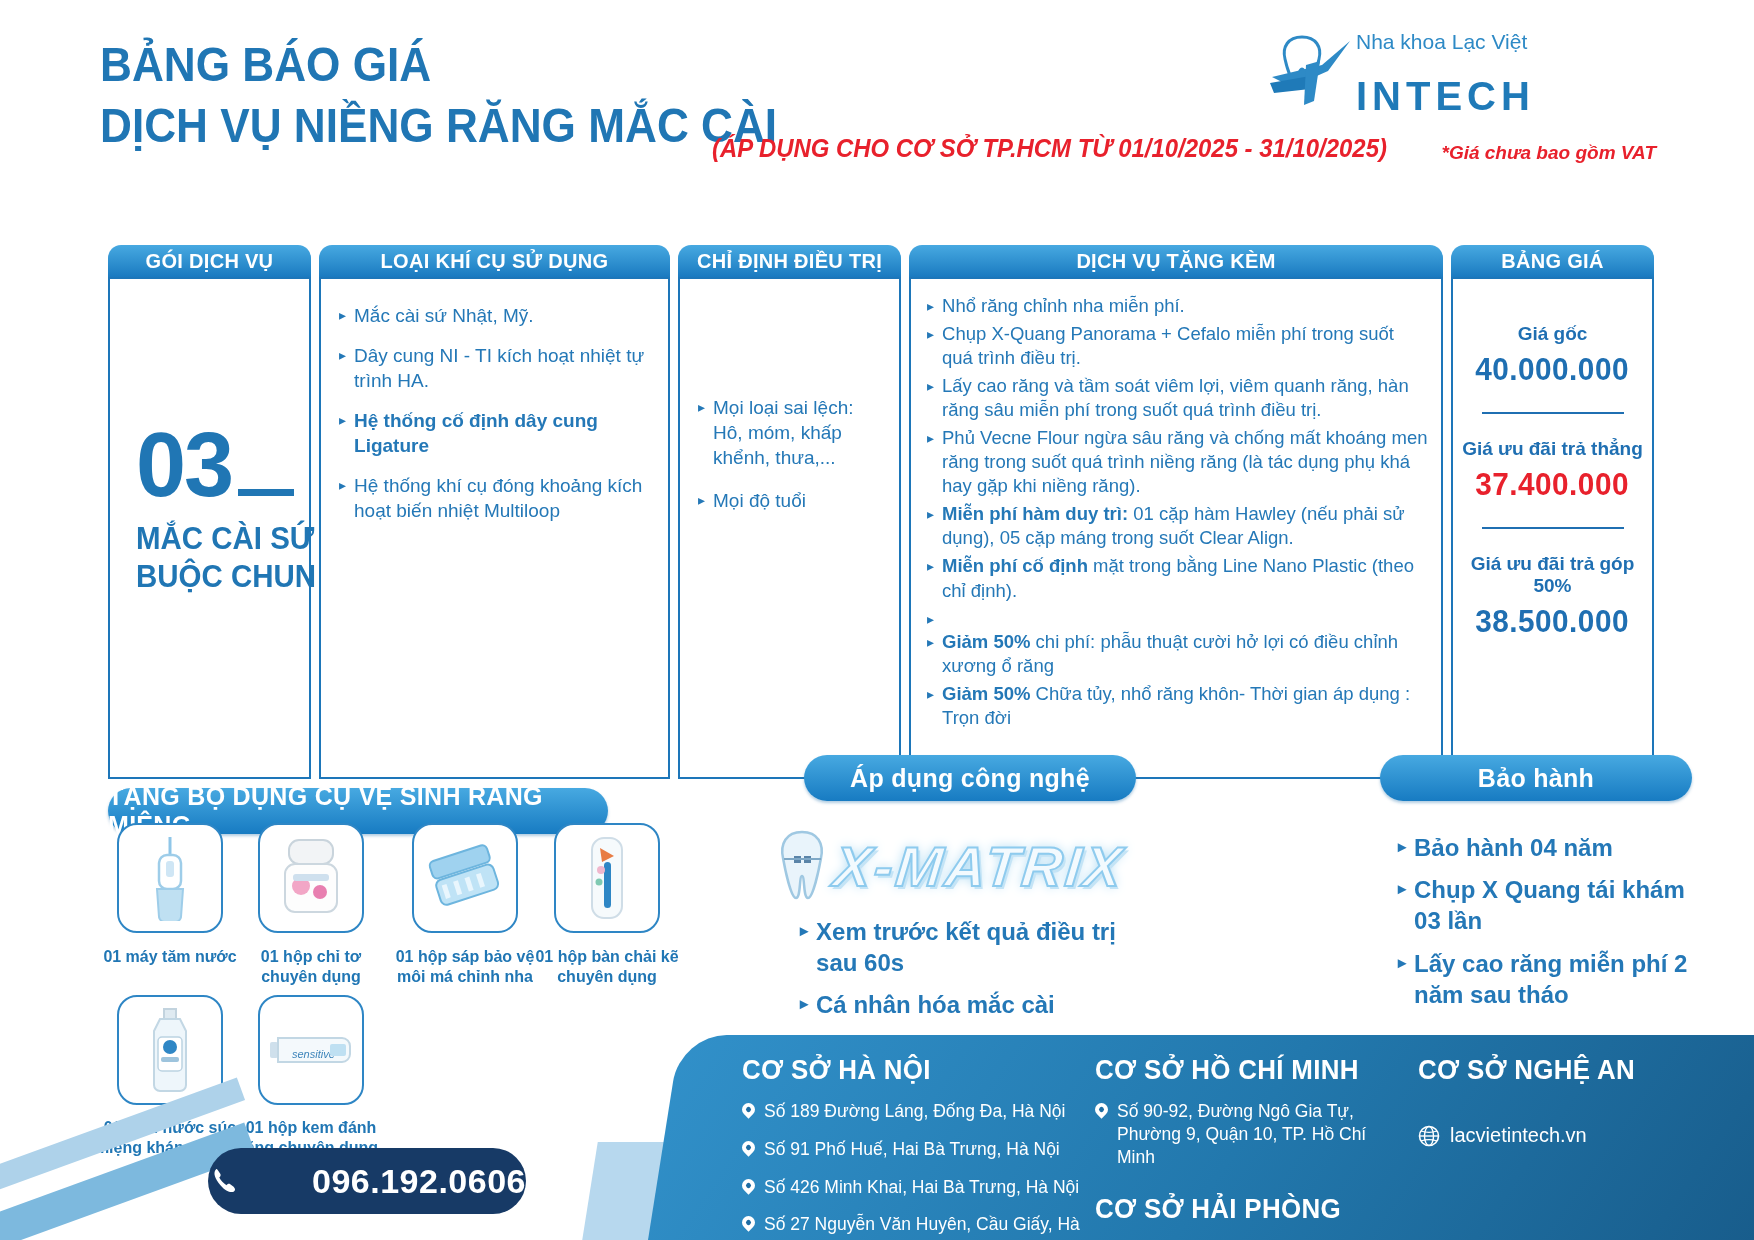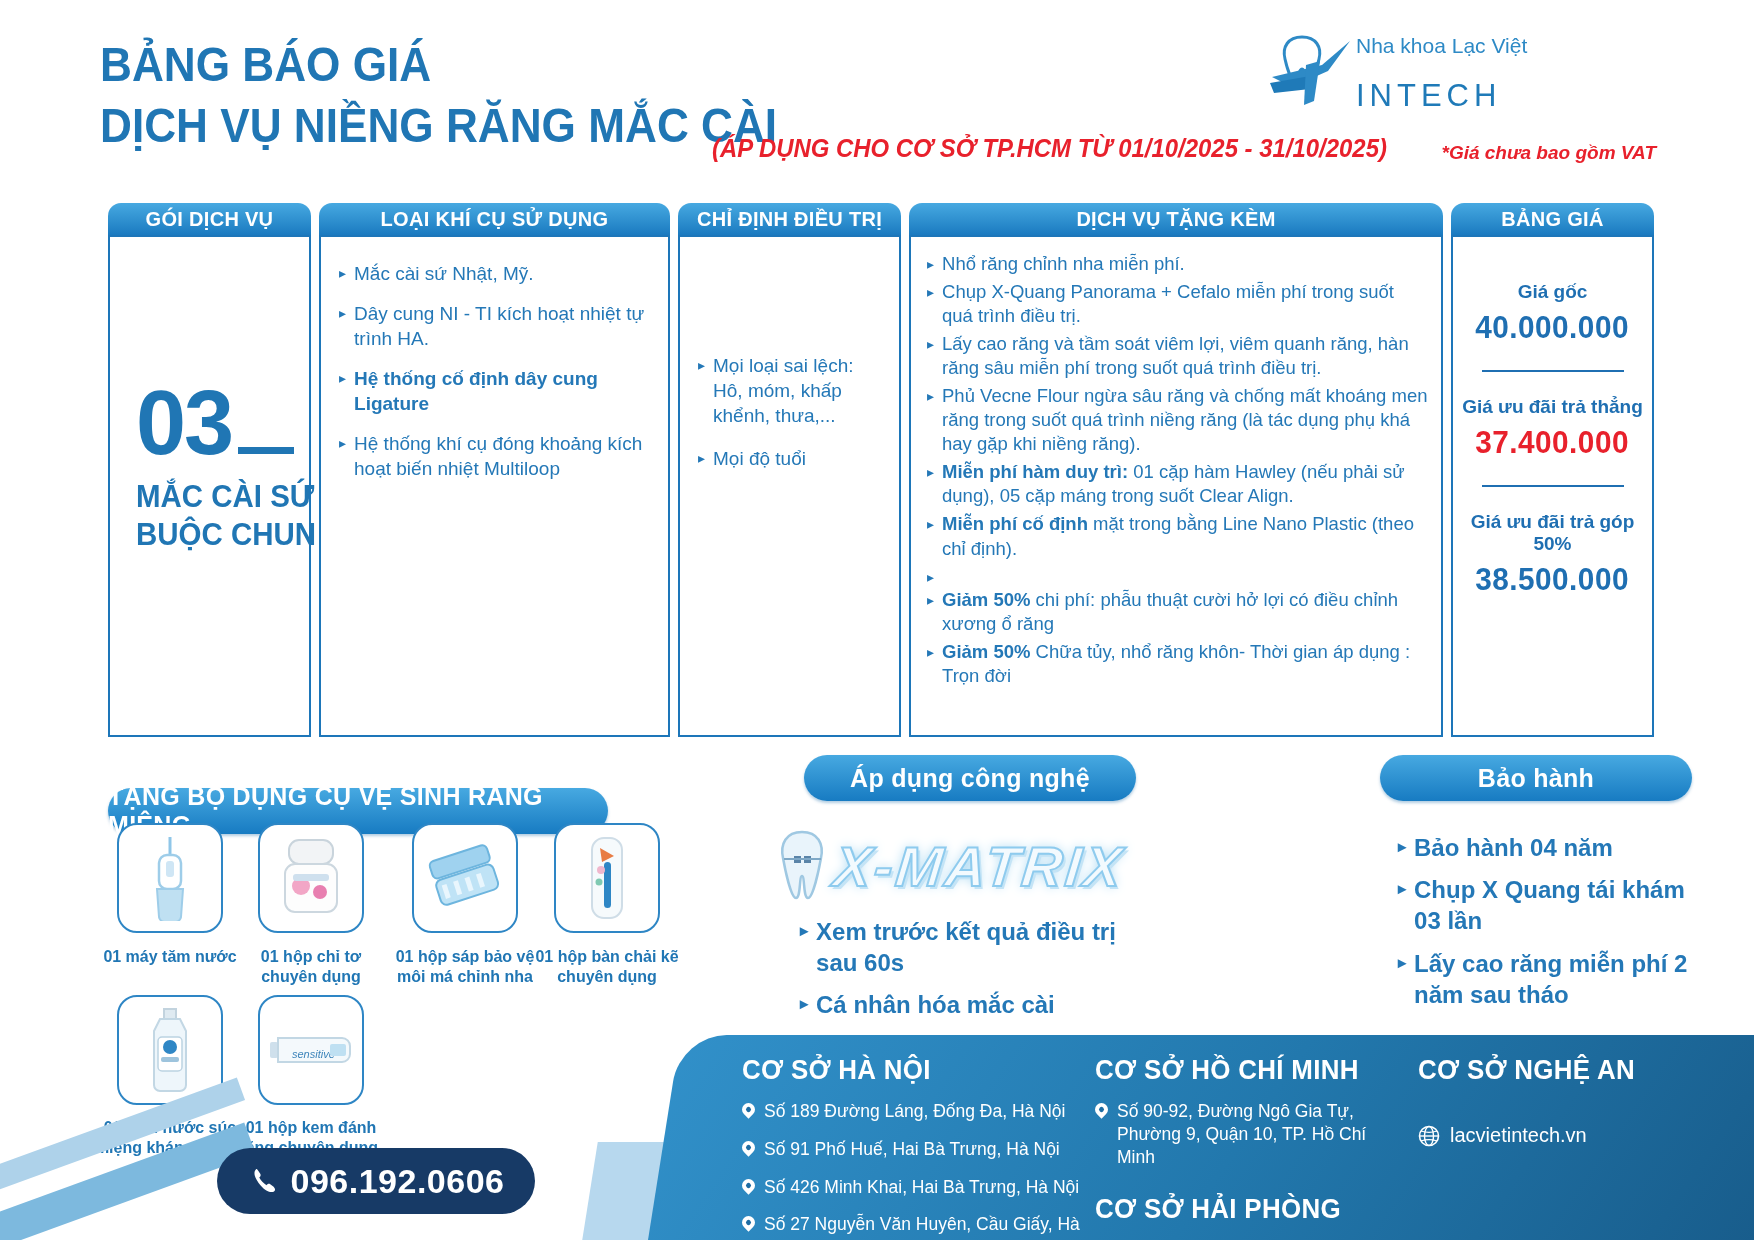--- a/index.html
+++ b/index.html
@@ -13,29 +13,29 @@
   .title .l1, .title .l2 { font-size:48px; letter-spacing:0; white-space:nowrap; }
   .subtitle { position:absolute; left:712px; top:133px; color:#e8212c; font-weight:bold; font-style:italic;
               font-size:26px; transform:scaleX(.92); transform-origin:left top; white-space:nowrap; }
   .vat-note { position:absolute; left:1340px; top:142px; width:316px; text-align:right;
               color:#e8212c; font-weight:bold; font-style:italic; font-size:19px; }
 
   .logo { position:absolute; left:1262px; top:28px; width:292px; height:92px; display:flex; align-items:center; }
   .logo .mark { position:relative; width:92px; height:86px; flex:none; }
   .logo .texts { margin-left:2px; }
   .logo .nm { color:#2e8ac6; font-size:21px; white-space:nowrap; }
-  .logo .brand { color:#1f7ab8; font-size:31px; font-weight:normal; letter-spacing:5px; margin-top:20px; }
+  .logo .brand { color:#1f7ab8; font-size:40px; font-weight:bold; letter-spacing:5px; margin-top:20px; }
 
   
   .tbl { position:absolute; left:108px; top:203px; display:flex; gap:8px; }
   .col { display:flex; flex-direction:column; }
   .w1{width:203px}.w2{width:351px}.w3{width:223px}.w4{width:534px}.w5{width:203px}
   .tab { height:32px; border-radius:13px 13px 0 0; background:linear-gradient(#47a9e1,#1a7ac0);
          color:#fff; font-weight:bold; font-size:20px; display:flex; align-items:center; justify-content:center;
-         letter-spacing:.3px; white-space:nowrap; }
+         letter-spacing:.3px; white-space:nowrap;margin-top:42px; }
   .box { height:502px; border:2px solid #1d76b9; background:#fff; color:#2478b7; }
 
   .pkg { padding:148px 10px 0 26px; }
   .pkg-num { font-size:90px; font-weight:bold; color:#2076b4; line-height:.85; letter-spacing:-2px; }
   .uscore { display:inline-block; width:56px; border-bottom:7px solid #2076b4; margin-left:6px; vertical-align:baseline; }
   .pkg-name { margin-top:16px; font-size:31px; font-weight:bold; color:#2076b4; line-height:1.25;
               transform:scaleX(.95); transform-origin:left top; white-space:nowrap; }
 
   .blist { padding:24px 14px 0 18px; display:flex; flex-direction:column; gap:15px; }
   .blist.mid { padding-top:116px; gap:18px; }
@@ -80,22 +80,22 @@
                   border-radius:46px 0 0 0; transform:skewX(-9deg); transform-origin:left bottom; }
   .fcontent { position:absolute; left:0; top:0; width:1506px; height:1240px; color:#fff; }
   .fh { font-size:27px; font-weight:bold; letter-spacing:.3px; transform:scaleX(.96); transform-origin:left top;
         white-space:nowrap; }
   .addr { display:flex; gap:9px; font-size:17.5px; line-height:1.3; align-items:flex-start; }
   .pin { flex:none; width:13px; height:13px; background:#fff; border-radius:50% 50% 50% 0;
          transform:rotate(-45deg); position:relative; margin-top:3px; }
   .pin::after { content:''; position:absolute; inset:4px; background:#1d6ca3; border-radius:50%; }
   .fcol { position:absolute; display:flex; flex-direction:column; gap:14px; }
 
-  .phone-pill { position:absolute; left:217px; top:1148px; width:318px; height:66px; border-radius:33px;
-                background:#173a66; color:#fff; display:flex; align-items:center; justify-content:center;
+  .phone-pill { position:absolute; left:208px; top:1148px; width:318px; height:66px; border-radius:33px;
+                background:#173a66; color:#fff; display:flex; align-items:center; justify-content:space-between;
                 gap:13px; font-size:34px; font-weight:bold; letter-spacing:.5px; }
   .stripe { position:absolute; transform:rotate(-20deg); }
   .s1 { left:-50px; top:1128px; width:300px; height:24px; background:#aed2ea; }
   .s2 { left:-70px; top:1178px; width:330px; height:34px; background:#7db9de; }
   .web { display:flex; align-items:center; gap:10px; font-size:20px; }
 </style>
 </head>
 <body>
 
 <div id="page">

